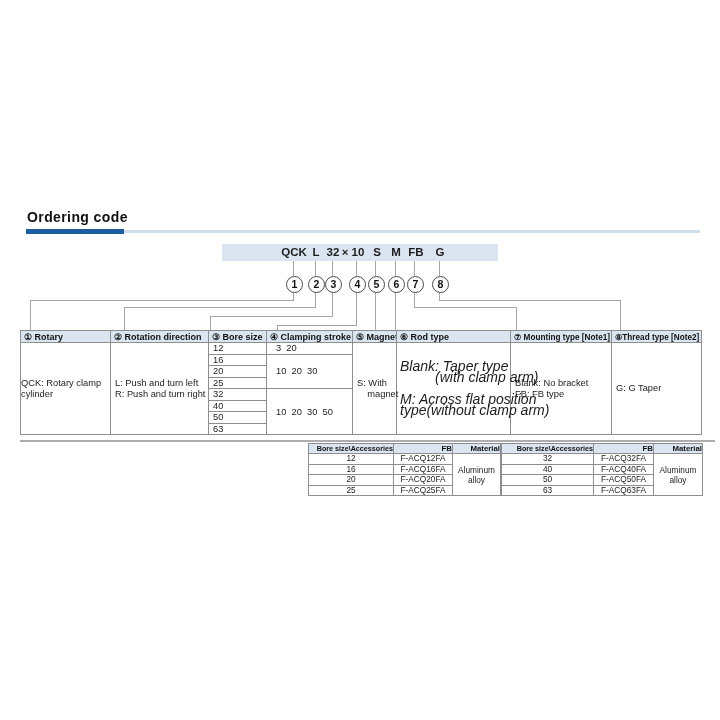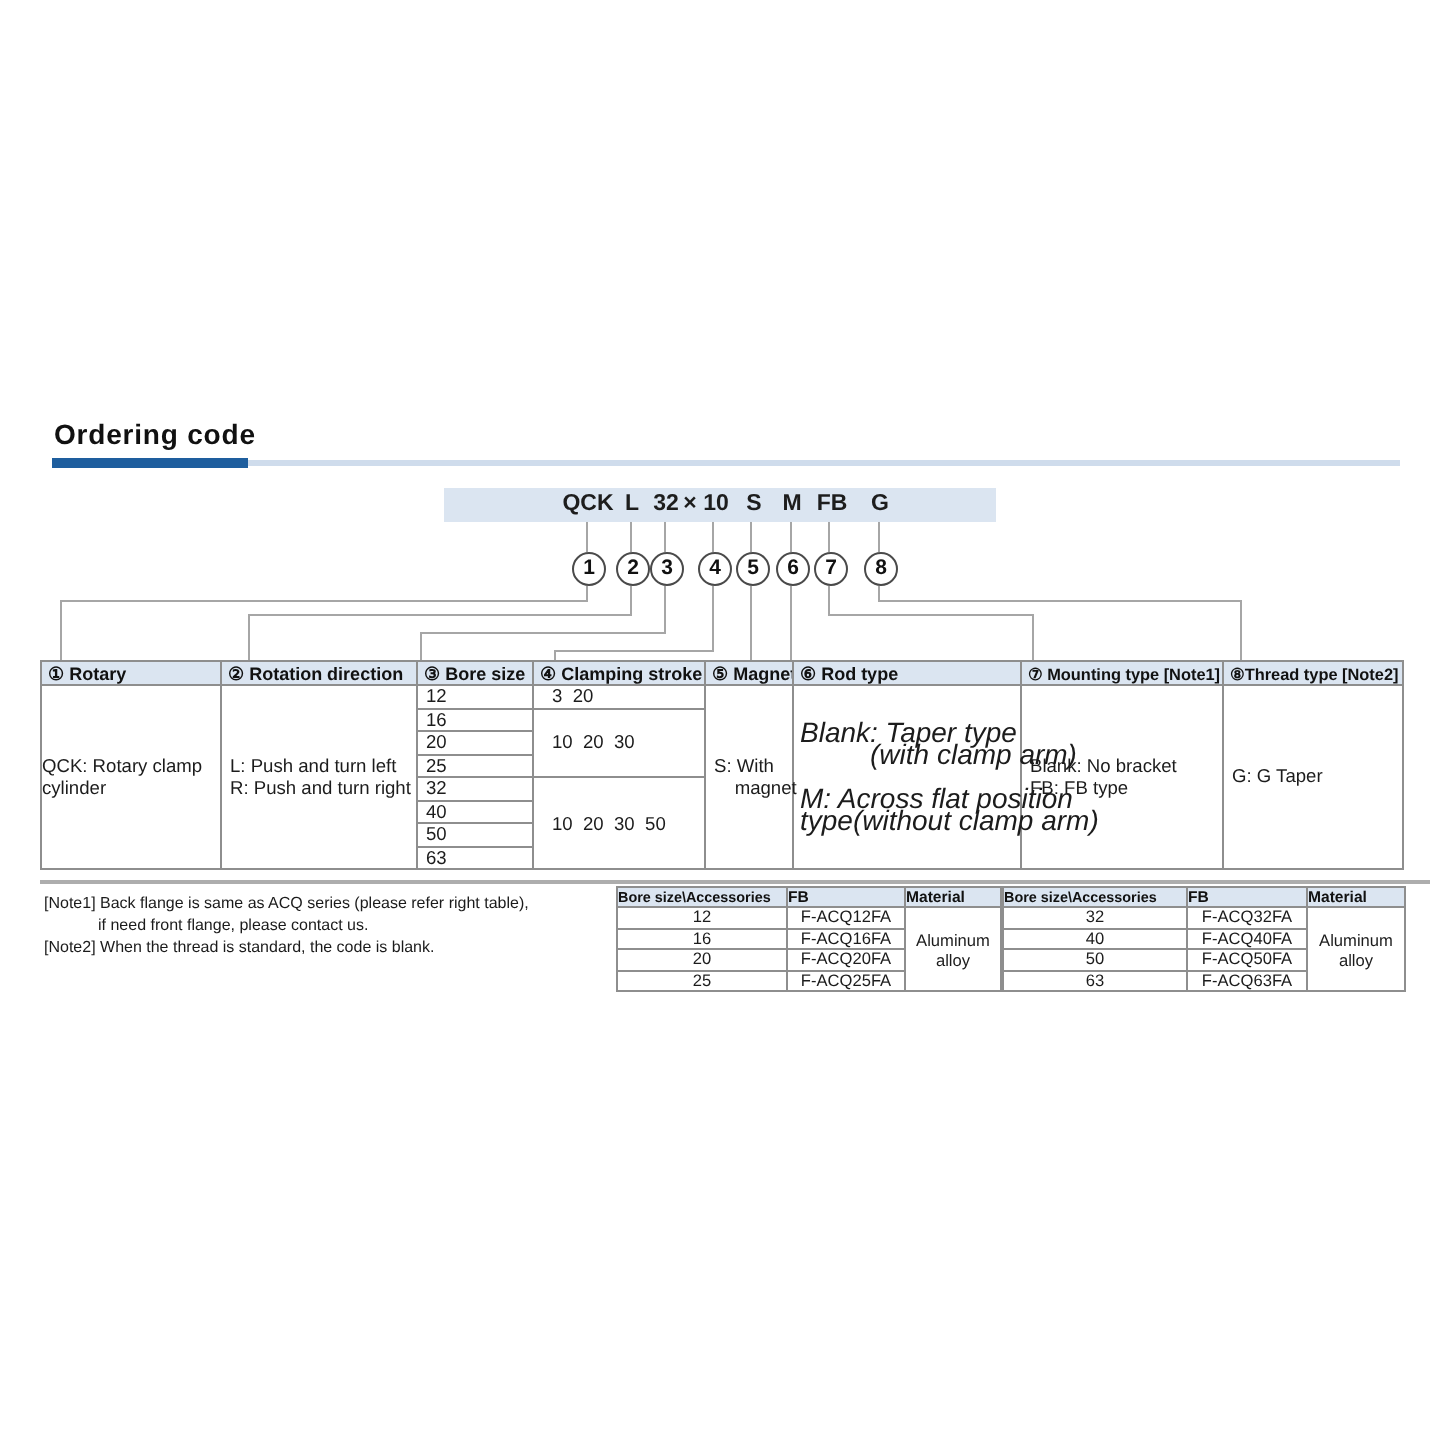--- a/index.html
+++ b/index.html
@@ -41,21 +41,21 @@
   
   .sep{position:absolute;left:20px;top:440px;width:695px;height:2px;background:#adadad;}
 
   
   .notes{position:absolute;left:22px;top:446px;width:292px;font-size:8px;line-height:11px;color:#1b1b1b;}
   .notes .indent{padding-left:27px;}
 
   
   .acc{position:absolute;top:443px;border:1px solid #6d6d6d;}
   .acc th{background:#dbe5f1;border:1px solid #8e8e8e;font-weight:bold;font-size:7.8px;
-          height:9px;padding:0;text-align:left;color:#111;white-space:nowrap;overflow:hidden;}
+          height:9px;padding:0;text-align:right;color:#111;white-space:nowrap;overflow:hidden;}
   .acc th.bsa{font-size:7.2px;}
   .acc td{border:1px solid #8e8e8e;font-size:8.3px;height:9.5px;line-height:9px;
           text-align:center;padding:0;background:#fff;vertical-align:middle;}
   .acc td.mat{white-space:pre-line;line-height:10px;}
   .acc-left{left:308px;width:192px;}
   .acc-right{left:501px;width:201px;}
 </style>
 </head>
 <body>
 
@@ -183,25 +183,20 @@
       <td>50</td>
     </tr>
     <tr>
       <td>63</td>
     </tr>
   </tbody>
     </table>
 
   <div class="sep"></div>
 
-  <div class="notes">
-    <div>[Note1] Back flange is same as ACQ series (please refer right table),</div>
-    <div class="indent">if need front flange, please contact us.</div>
-    <div>[Note2] When the thread is standard, the code is blank.</div>
-  </div>
 
   <table class="acc acc-left">
     <colgroup>
         <col style="width:85px">
         <col style="width:59px">
         <col style="width:48px">
       </colgroup>
     <tbody>
         <tr>
       <th class="bsa">Bore size\Accessories</th>

